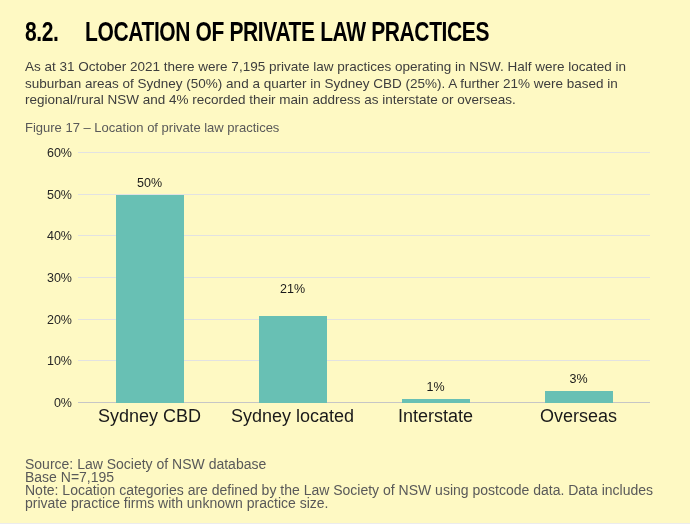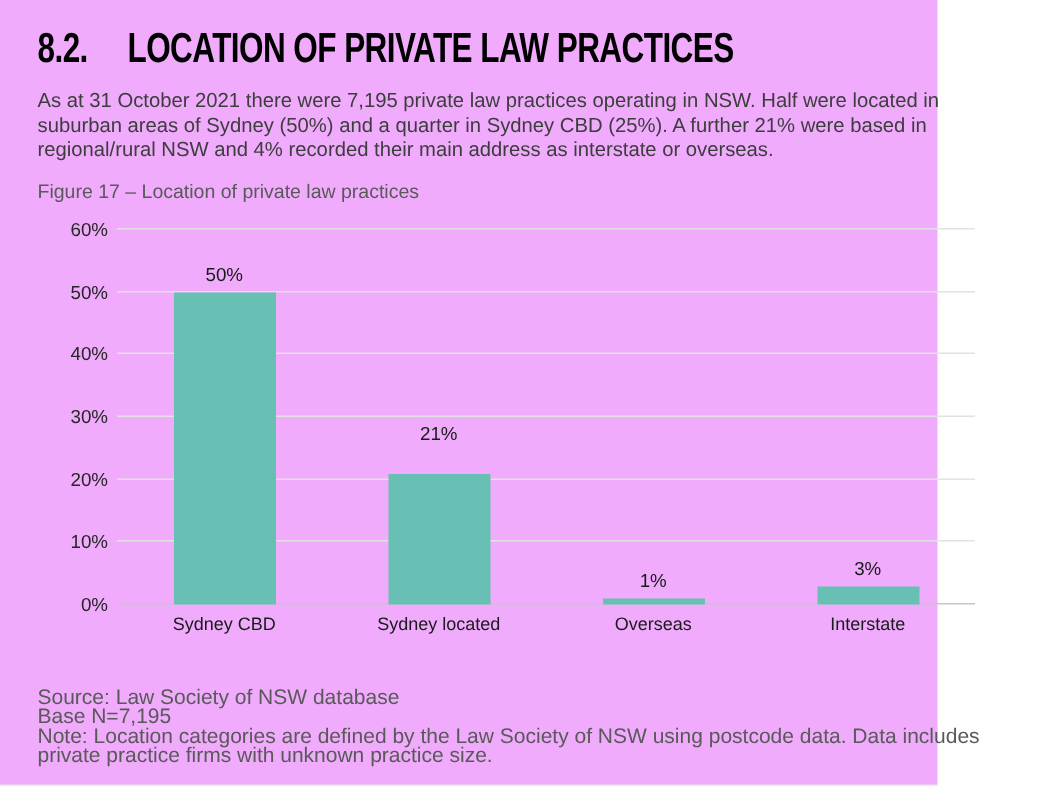--- a/index.html
+++ b/index.html
@@ -1,21 +1,21 @@
 <!DOCTYPE html>
 <html><head>
 <meta charset="utf-8">
 <style>
   * { margin:0; padding:0; box-sizing:border-box; }
   html,body { background:#ffffff; }
   body {
     width:693px; height:524px; overflow:hidden; position:relative;
     font-family:"Liberation Sans", sans-serif; color:#262626;
   }
-  .page { position:absolute; left:0; top:0; width:625px; height:524px; background:#f0abfc; }
+  .page { position:absolute; left:0; top:0; width:690px; height:524px; background:#fef9c3; }
 
   
   .h-num, .h-title {
     position:absolute; top:16px; font-size:28px; font-weight:bold; color:#000;
     letter-spacing:-0.5px; white-space:nowrap;
     transform:scaleX(0.75); transform-origin:0 50%;
   }
   .h-num   { left:25px; }
   .h-title { left:85px; }
 
@@ -59,21 +59,21 @@
     width:68px;
   }
   .bar-label {
     position:absolute; left:50%; transform:translateX(-50%);
     font-size:12.5px; color:#1a1a1a; white-space:nowrap;
   }
   .x-axis {
     position:absolute; left:78px; top:409px; width:572px; display:flex;
   }
   .xtick {
-    flex:1 1 0; text-align:center; font-size:12px; line-height:15px;
+    flex:1 1 0; text-align:center; font-size:18px; line-height:15px;
     color:#1a1a1a; padding:0 6px;
   }
 
   
   .footer {
     position:absolute; left:25px; top:458px; width:660px;
     font-size:14px; line-height:13px; color:#595959;
   }
   .bottom-rule {
     position:absolute; left:0; right:0; bottom:0; height:1px; background:#ececec;
@@ -123,22 +123,22 @@
         </div>
         <div class="bar-slot">
           <div class="bar" style="height: 12.5px; background: rgb(104, 192, 180);"></div>
           <div class="bar-label" style="bottom: 17.5px;">3%</div>
         </div>
       </div>
     </div>
   <div class="x-axis">
       <div class="xtick">Sydney CBD</div>
       <div class="xtick">Sydney located</div>
+      <div class="xtick">Interstate</div>
       <div class="xtick">Overseas</div>
-      <div class="xtick">Interstate</div>
     </div>
 
   <div class="footer">
     <div>Source: Law Society of NSW database</div>
     <div>Base N=7,195</div>
     <div>Note: Location categories are defined by the Law Society of NSW using postcode data. Data includes private practice firms with unknown practice size.</div>
   </div>
 
   <div class="bottom-rule"></div>
 </div>

